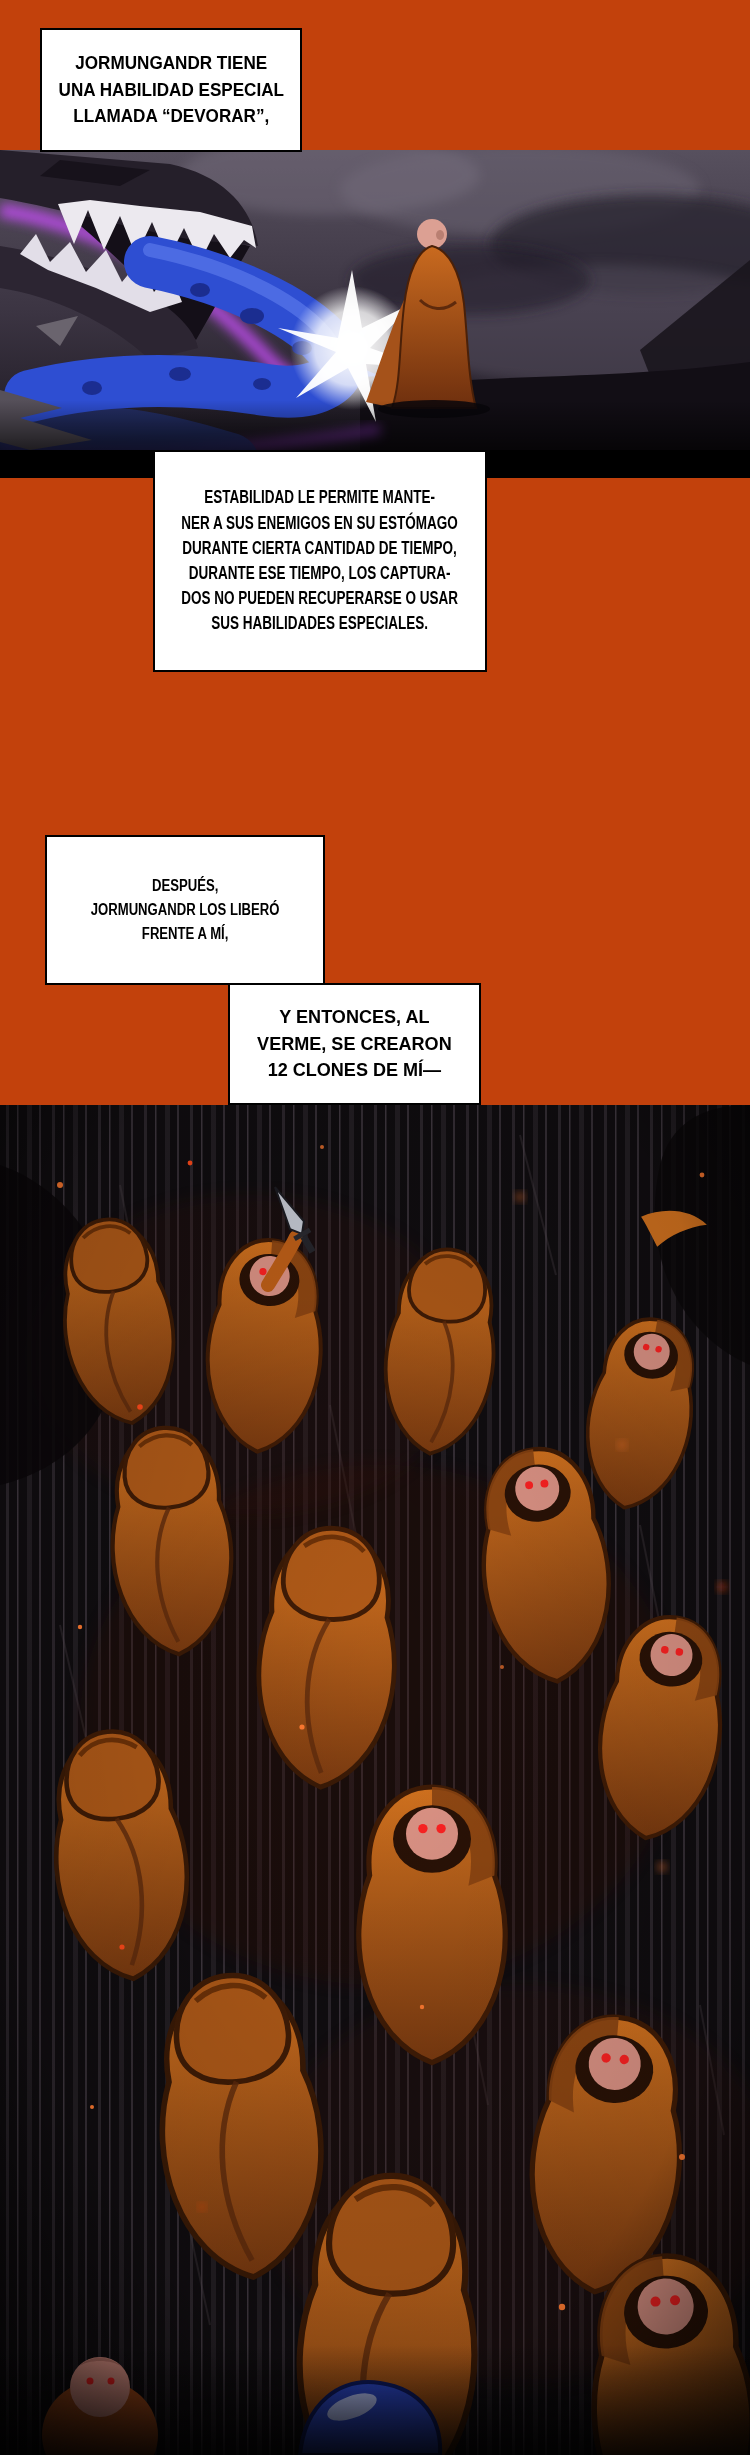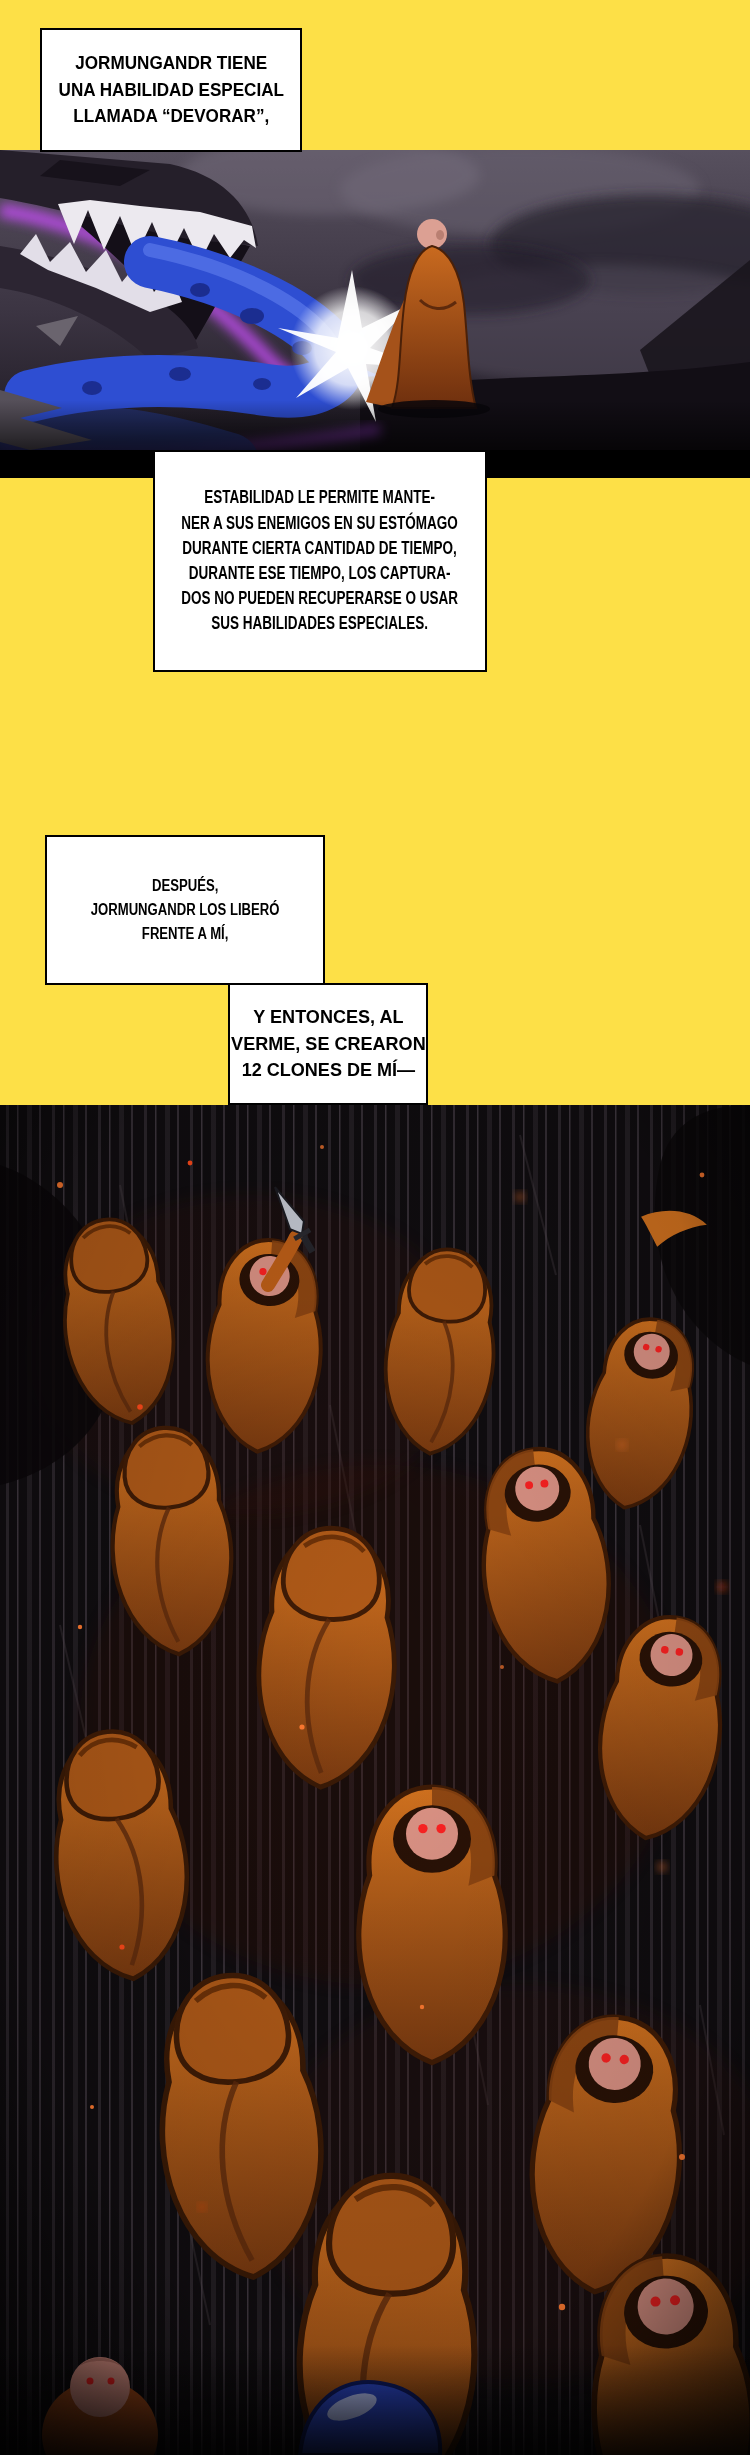--- a/index.html
+++ b/index.html
@@ -1,17 +1,17 @@
 <!DOCTYPE html>
 <html><head>
 <meta charset="utf-8">
 <style>
   html,body{margin:0;padding:0;background:#ffffff;}
   .page{
-    position:relative;width:750px;height:2455px;background:#fde047;
+    position:relative;width:750px;height:2455px;background:#c2410c;
     overflow:hidden;font-family:"Liberation Sans",sans-serif;
   }
   .panel{position:absolute;left:0;width:750px;z-index:1;line-height:0;}
   .panel svg{display:block;}
   .p1{top:150px;height:328px;}
   .p2{top:1105px;height:1350px;}
   .caption{
     position:absolute;z-index:2;background:#ffffff;border:2px solid #000000;
     box-sizing:border-box;display:flex;align-items:center;justify-content:center;
     text-align:center;
@@ -19,21 +19,21 @@
   .ctext{
     font-weight:bold;color:#000;white-space:pre;line-height:1.42;
     transform-origin:center center;
   }
   .c1{left:40px;top:28px;width:262px;height:124px;font-size:19px;}
   .c1 .ctext{transform:scaleX(.90);}
   .c2{left:153px;top:450px;width:334px;height:222px;font-size:18px;}
   .c2 .ctext{transform:scaleX(.75);line-height:1.40;}
   .c3{left:45px;top:835px;width:280px;height:150px;font-size:16px;text-align:center;}
   .c3 .ctext{transform:scaleX(.82);line-height:1.50;}
-  .c4{left:228px;top:983px;width:200px;height:122px;font-size:19px;}
+  .c4{left:228px;top:983px;width:253px;height:122px;font-size:19px;}
   .c4 .ctext{transform:scaleX(.95);}
 </style>
 </head>
 <body>
 
 <div class="page">
 
   <div class="caption c1">
     <div class="ctext">JORMUNGANDR TIENE
 UNA HABILIDAD ESPECIAL

